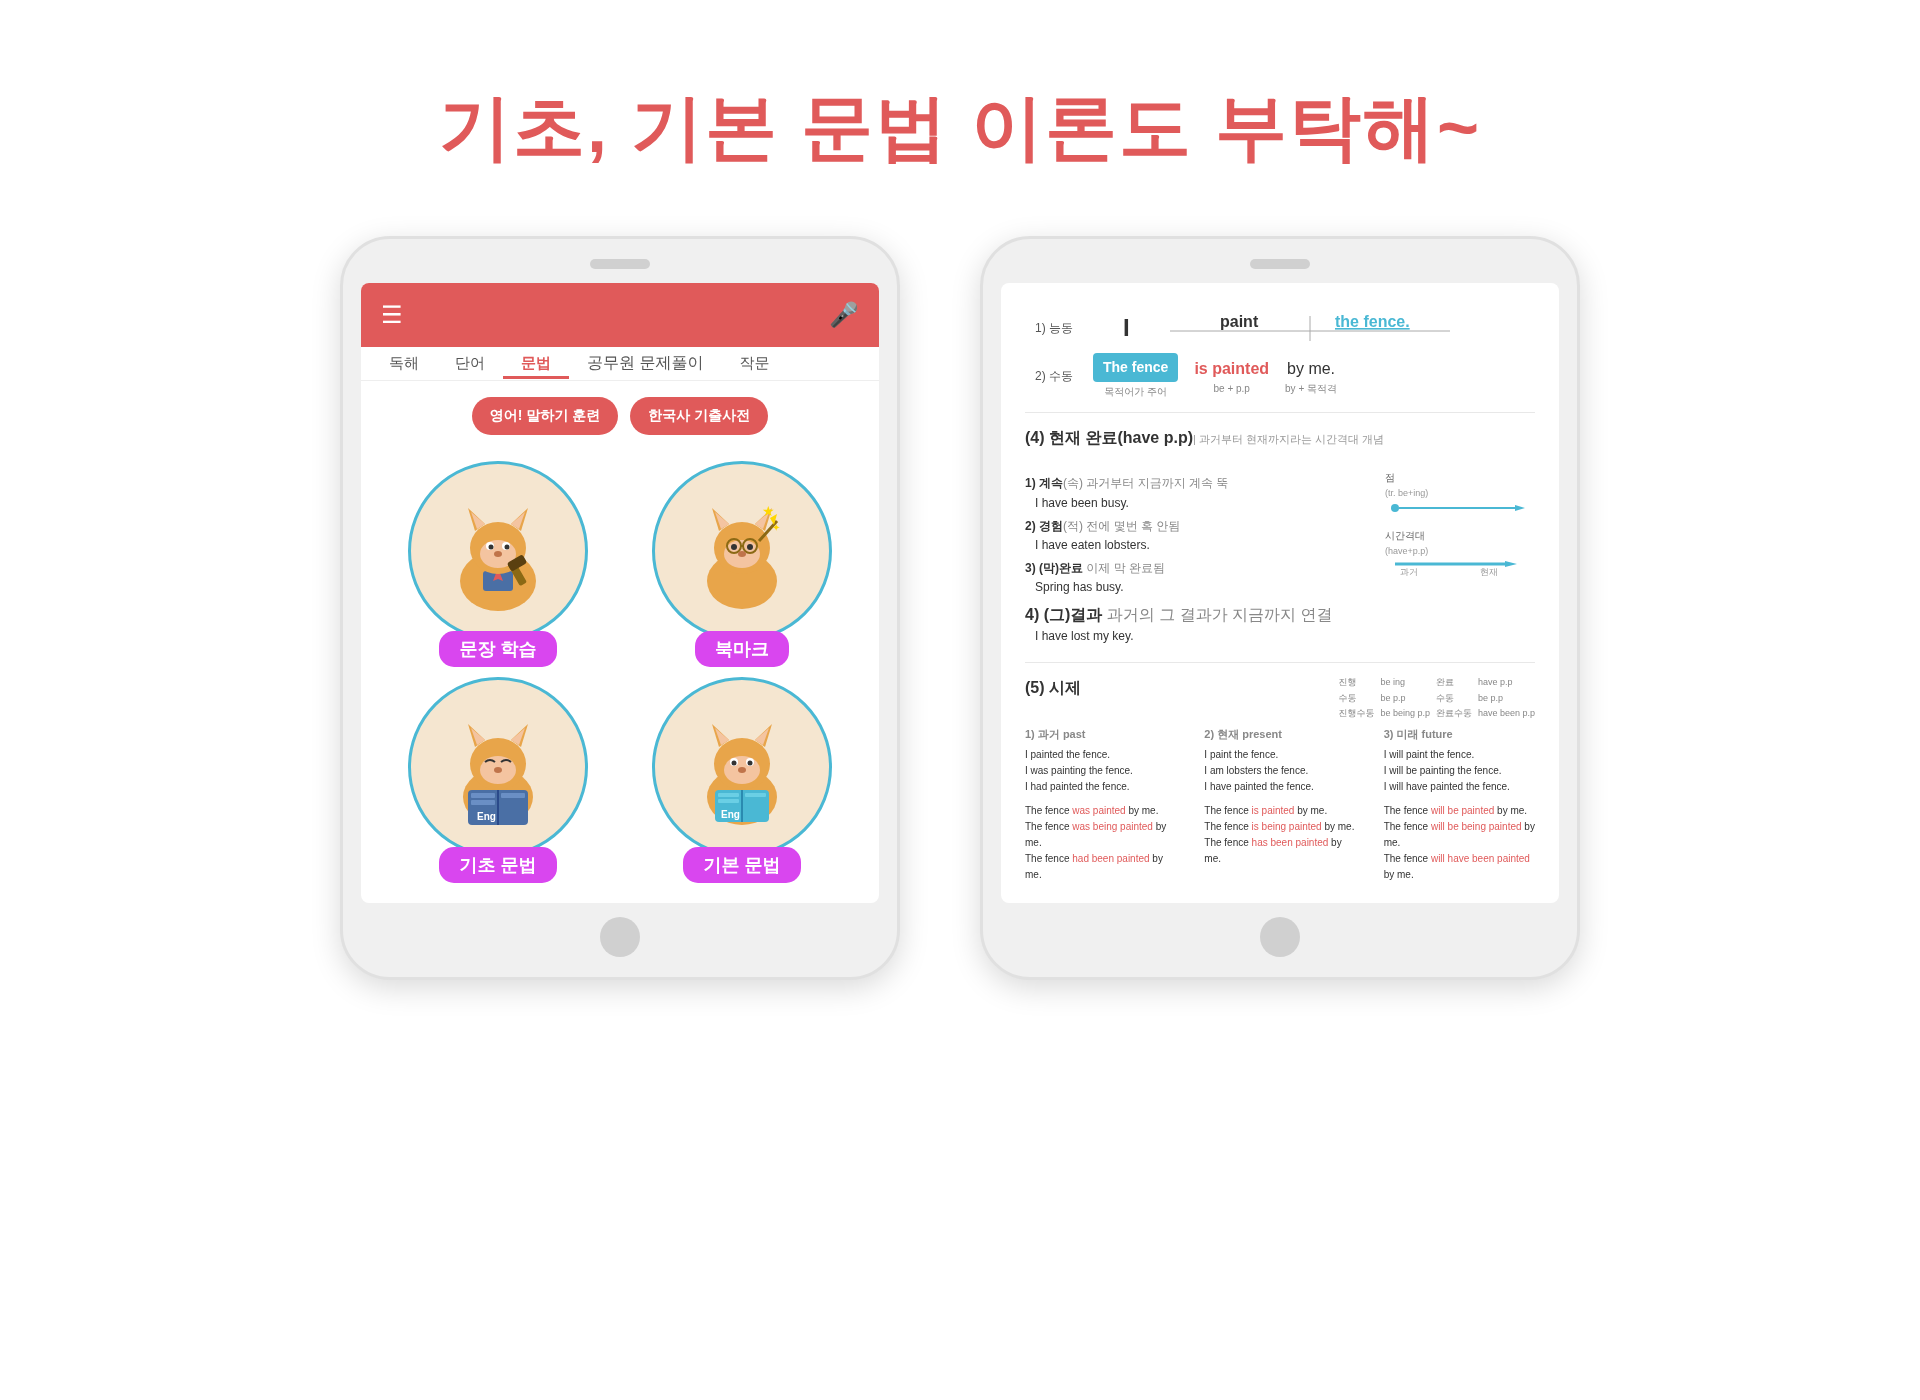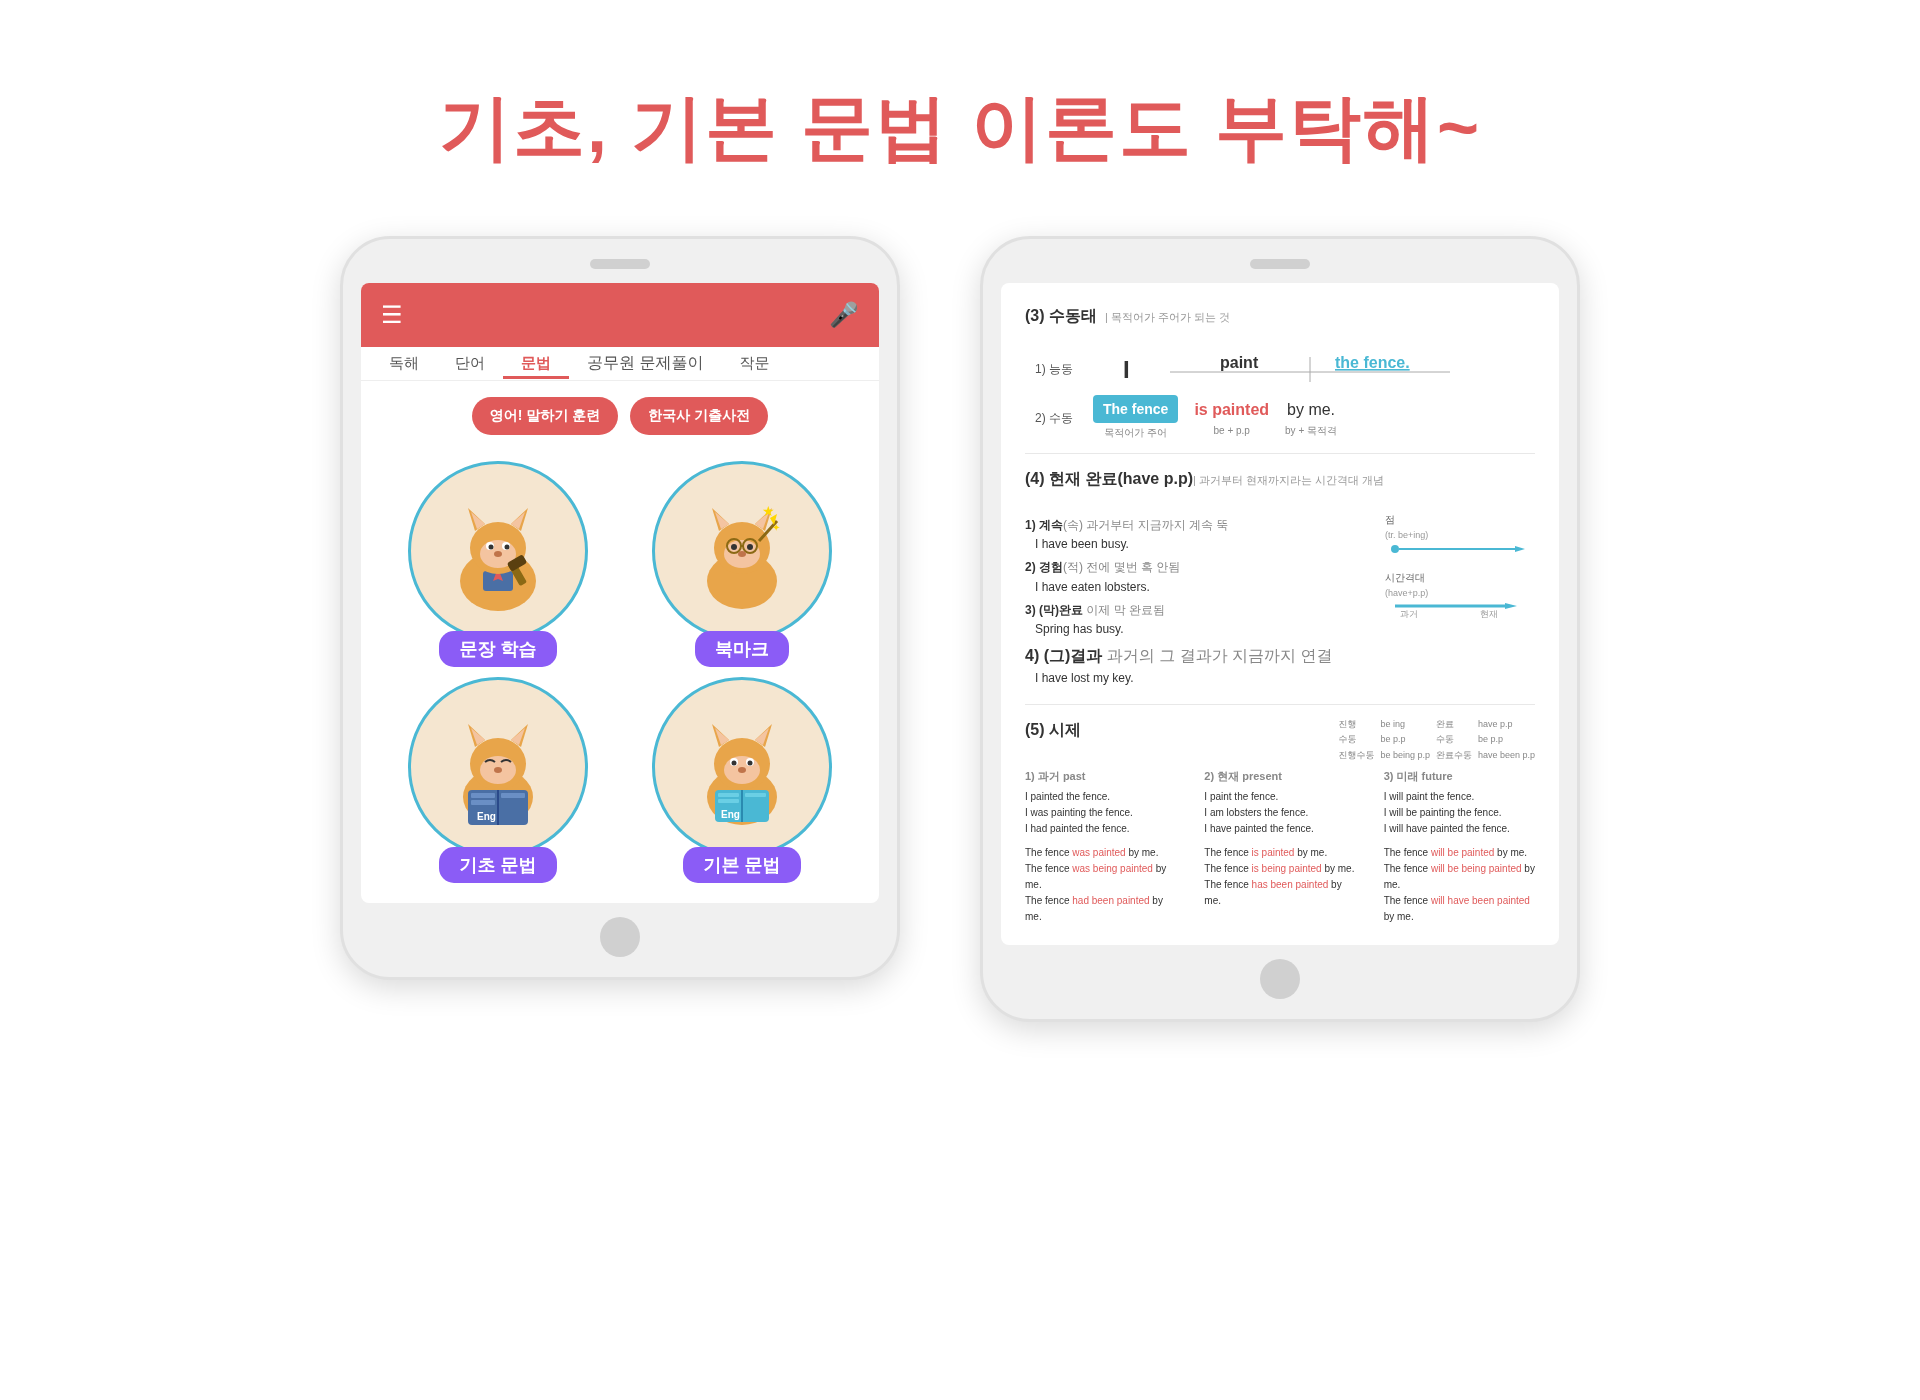--- a/index.html
+++ b/index.html
@@ -168,21 +168,21 @@
       border: 3px solid #4ab8d4;
       background: #f5e6d0;
       display: flex;
       align-items: center;
       justify-content: center;
       overflow: hidden;
       position: relative;
     }
 
     .circle-label {
-      background: #8b5cf6;
+      background: #d946ef;
       color: white;
       font-size: 18px;
       font-weight: 700;
       padding: 6px 20px;
       border-radius: 15px;
       margin-top: -10px;
       position: relative;
       z-index: 2;
     }
 
@@ -387,24 +387,20 @@
 
       </div>
     </div>
   </div>
 
   <div class="phone-shell phone-right">
     <div class="phone-screen">
       <div class="right-screen">
 
         <div>
-          <div style="display:flex;align-items:baseline;gap:8px;margin-bottom:10px;">
-            <span class="section-title">(3) 수동태</span>
-            <span class="section-subtitle">| 목적어가 주어가 되는 것</span>
-          </div>
 
           <div style="display:flex;align-items:center;gap:20px;margin:6px 0 2px 10px;">
             <span style="font-size:12px;color:#555;">1) 능동</span>
             <span style="font-size:24px;font-weight:700;color:#333;margin-left:30px;">I</span>
             <div style="position:relative;display:flex;align-items:center;width:300px;margin-left:10px;">
               <svg width="300" height="35" viewBox="0 0 300 35">
                 <line x1="10" y1="20" x2="290" y2="20" stroke="#aaa" stroke-width="1"></line>
                 <line x1="150" y1="5" x2="150" y2="30" stroke="#aaa" stroke-width="1"></line>
                 <text x="60" y="16" font-size="16" font-weight="bold" fill="#333">paint</text>
                 <text x="175" y="16" font-size="16" font-weight="bold" fill="#4ab8d4" text-decoration="underline">the fence.</text>

